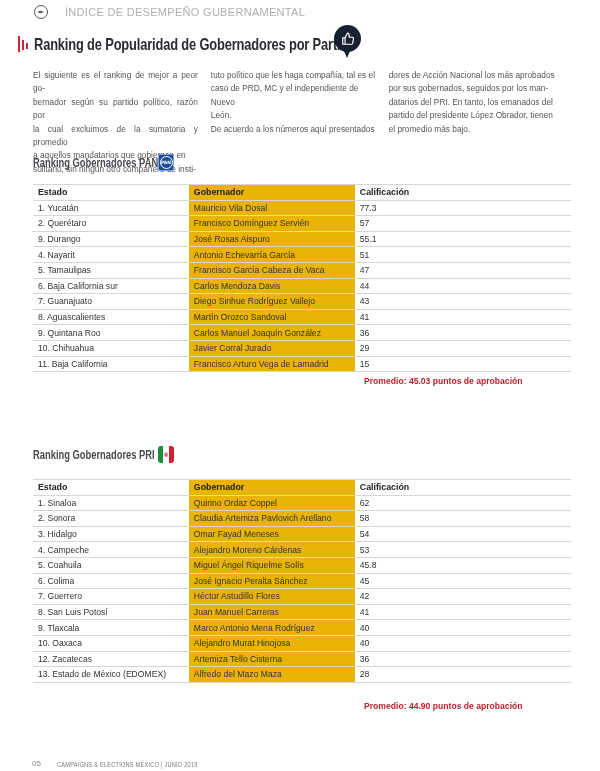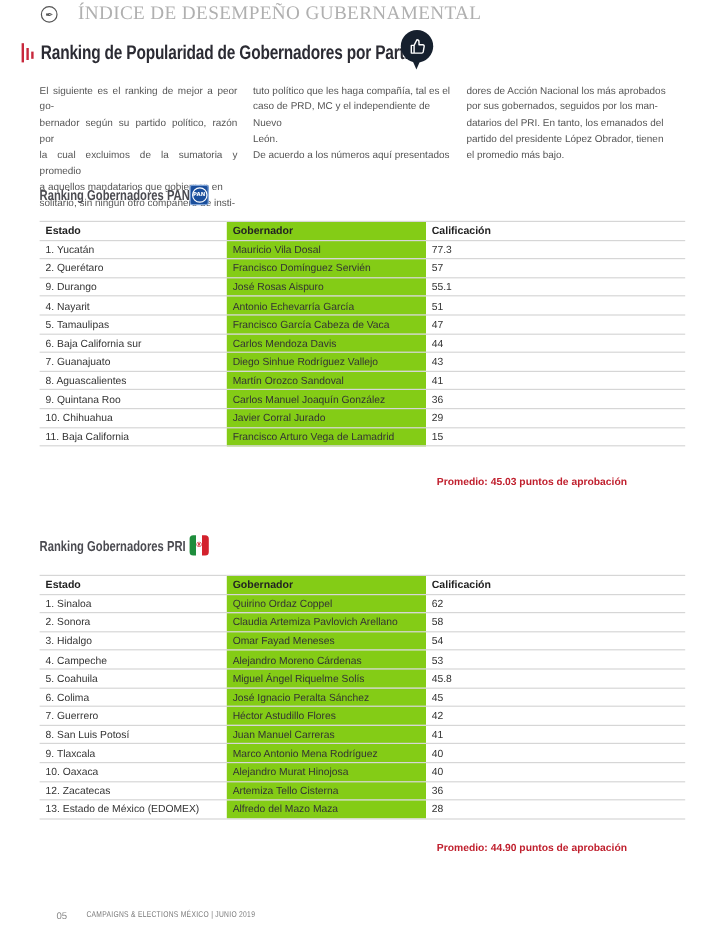--- a/index.html
+++ b/index.html
@@ -7,21 +7,21 @@
       width: 600px; height: 771px; background: #ffffff; position: relative; overflow: hidden;
       font-family: "DejaVu Sans", sans-serif; color: #333;
     }
     .header-row { position: absolute; left: 34px; top: 2px; height: 20px; display: flex; align-items: center; }
     .header-row .pen-icon {
       width: 14px; height: 14px; border: 1.5px solid #555; border-radius: 50%;
       display: flex; align-items: center; justify-content: center; box-sizing: border-box;
       font-size: 8px; color: #555; margin-right: 17px;
     }
     .header-row .section-label {
-      font-family: Liberation Serif, serif; font-size: 16px; letter-spacing: 0.3px; color: #b0b0b0;
+      font-family: Liberation Sans, sans-serif; font-size: 11px; letter-spacing: 0.3px; color: #b0b0b0;
     }
     .title-row { position: absolute; left: 16px; top: 26px; height: 36px; display: flex; align-items: center; }
     .title-row .bars-icon { width: 16px; height: 20px; position: relative; margin-right: 2px; }
     .title-row .bars-icon span { position: absolute; background: #c8283c; width: 1.5px; }
     .title-row .page-title {
       font-family: "Liberation Sans", sans-serif; font-weight: bold; font-size: 16.5px; color: #2b2b33;
       transform: scaleX(0.78); transform-origin: left center; white-space: nowrap; letter-spacing: -0.2px;
     }
     .thumb-badge {
       position: absolute; left: 334px; top: 25px; width: 27px; height: 27px; border-radius: 50%;
@@ -53,28 +53,28 @@
     table.rank {
       position: absolute; left: 33px; width: 538px; border-collapse: collapse;
       font-family: "Liberation Sans", sans-serif; font-size: 8.6px; color: #333;
     }
     table.rank td, table.rank th {
       height: 14.6px; padding: 0 0 0 5px; border-bottom: 1.5px solid #d6d6d6; text-align: left; white-space: nowrap;
     }
     table.rank th { font-weight: bold; color: #222; font-size: 8.8px; }
     table.rank tr:first-child th { border-top: 1.5px solid #d6d6d6; }
     table.rank .c1 { width: 150px; }
-    table.rank .c2 { width: 160px; background: #84cc16; }
+    table.rank .c2 { width: 160px; background: #eab308; }
     table.rank .c3 { width: 210px; margin-left: 16px; }
     table.rank td.c3, table.rank th.c3 { border-right: none; }
     .avg {
       position: absolute; left: 364px; font-family: "Liberation Sans", sans-serif; font-weight: bold;
       font-size: 8.6px; color: #c0202e;
     }
-    .footer { position: absolute; left: 47px; top: 759px; display: flex; align-items: flex-start; font-family: "Liberation Sans", sans-serif; font-size: 7px; color: #777; }
+    .footer { position: absolute; left: 32px; top: 759px; display: flex; align-items: flex-end; font-family: "Liberation Sans", sans-serif; font-size: 7px; color: #777; }
     .footer .page-num { margin-right: 16px; font-size: 8px; color: #888; }
     .footer .footer-text { transform: scaleX(0.8); transform-origin: left center; white-space: nowrap; letter-spacing: 0.3px; }
   </style>
 </head>
 <body>
 
 <div class="header-row">
   <div class="pen-icon">✒</div>
   <span class="section-label">ÍNDICE DE DESEMPEÑO GUBERNAMENTAL</span>
 </div>
@@ -183,21 +183,21 @@
         <td class="c2">Javier Corral Jurado</td>
         <td class="c3">29</td>
       </tr>
       <tr>
         <td class="c1">11. Baja California</td>
         <td class="c2">Francisco Arturo Vega de Lamadrid</td>
         <td class="c3">15</td>
       </tr>
     </tbody>
 </table>
-<div class="avg" style="top:396px;">Promedio: 45.03 puntos de aprobación</div>
+<div class="avg" style="top:376px;">Promedio: 45.03 puntos de aprobación</div>
 
 <div class="rank-title" style="top:446px;">
   <span class="rank-label">Ranking Gobernadores PRI</span>
   <div class="party-logo pri-logo">
     <span>®</span>
   </div>
 </div>
 
 <table class="rank" style="top:479px;">
   <thead>

